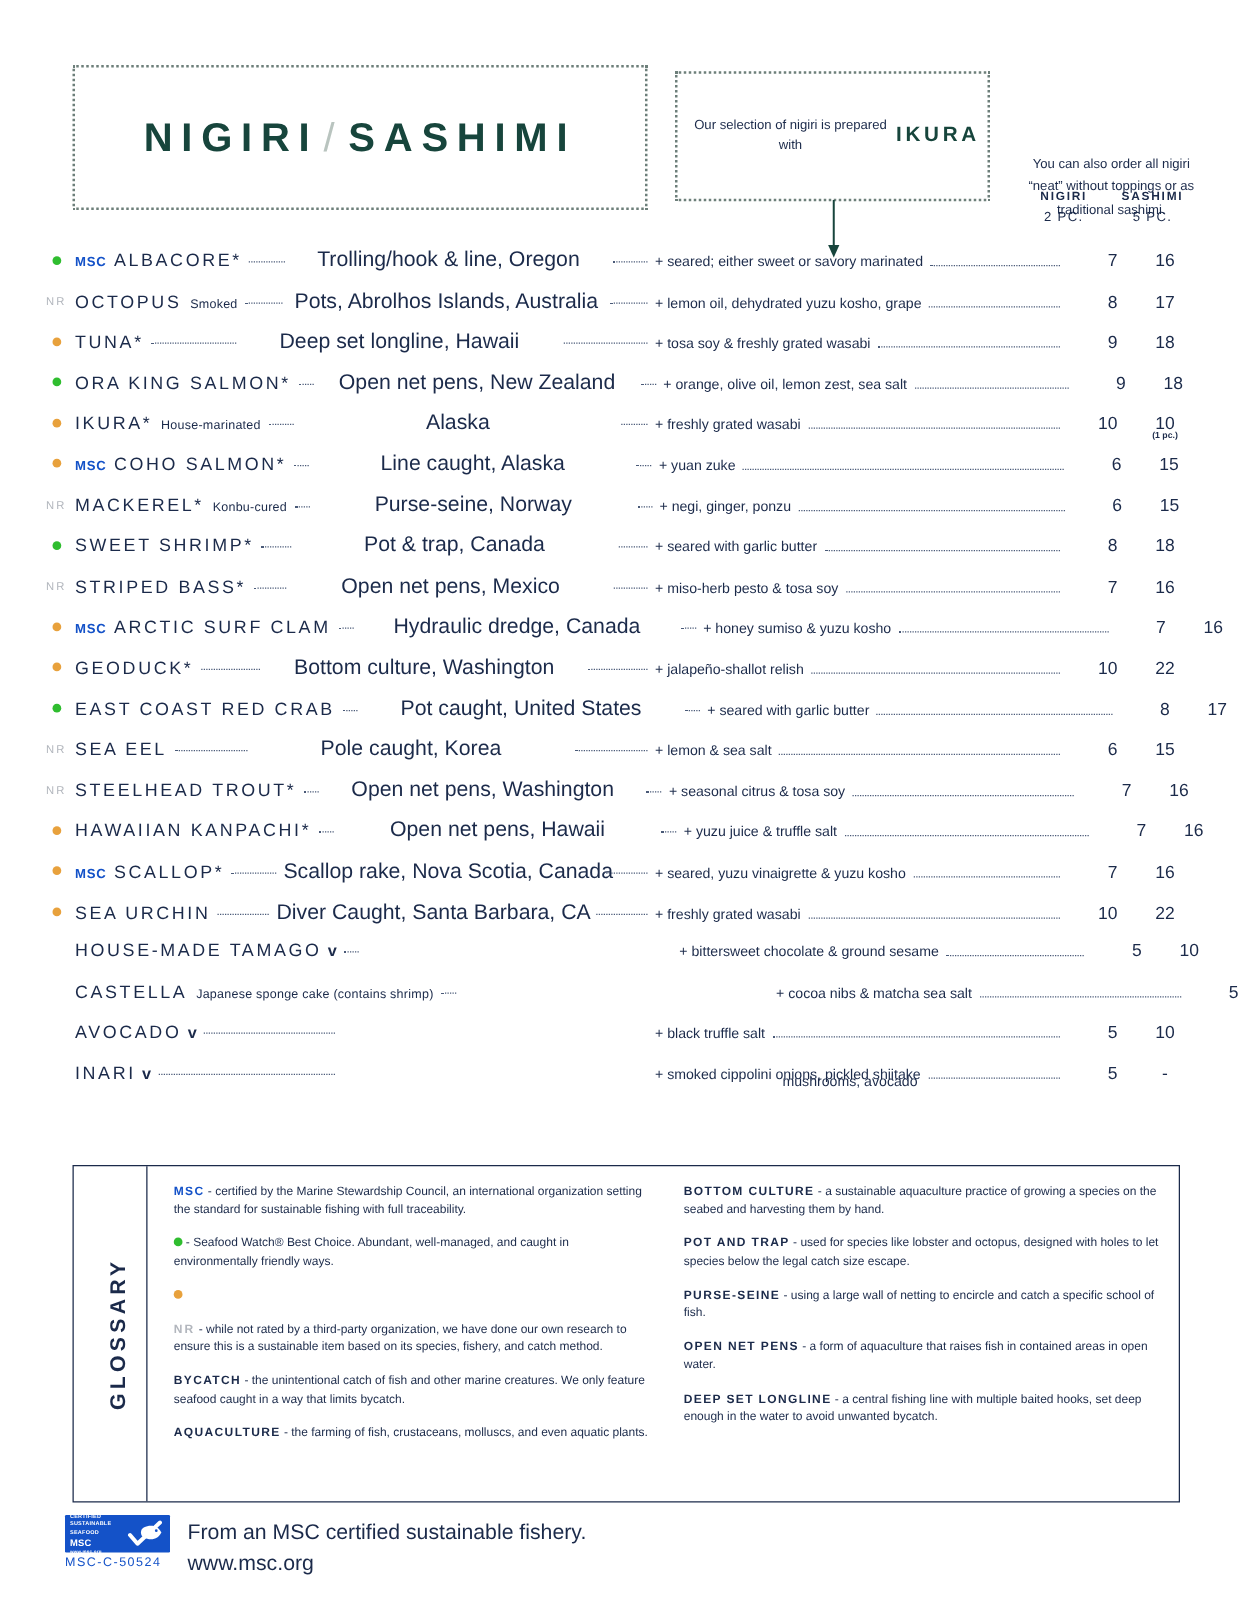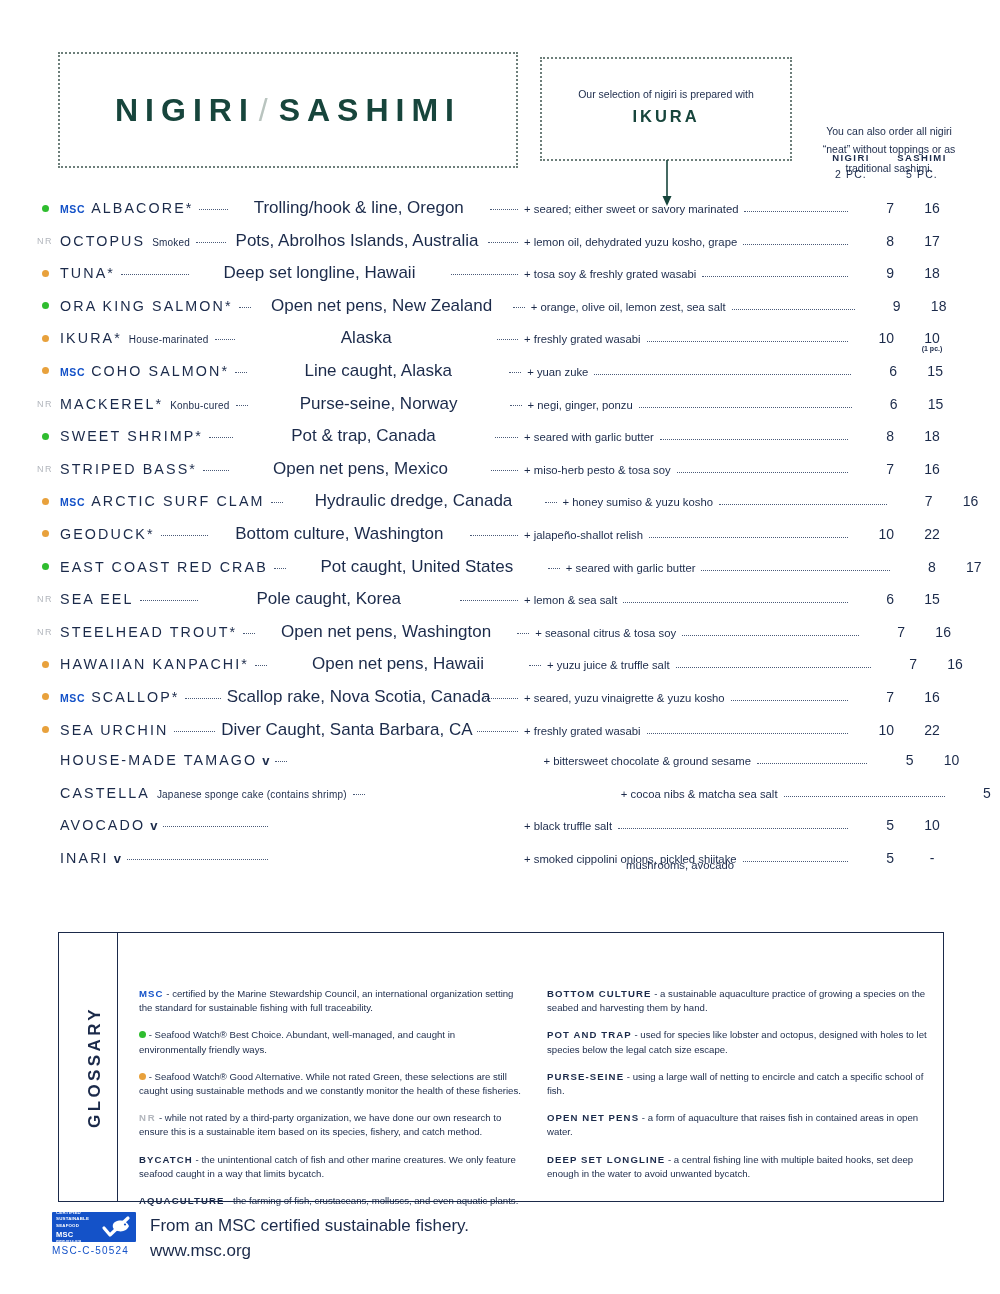--- a/index.html
+++ b/index.html
@@ -22,21 +22,21 @@
   }
   .title-text{
     font-size:32px;font-weight:bold;letter-spacing:7px;
     color:#17453c;white-space:nowrap;
   }
   .title-slash{color:#b9c4bf;font-weight:400;padding:0 4px;}
 
   .yakumi-box{
     position:absolute;left:540px;top:5px;width:252px;height:104px;
     border:2px dotted #6d7f7a;
-    display:flex;flex-direction:column;align-items:center;justify-content:center;
+    display:flex;flex-direction:row;align-items:center;justify-content:center;
     padding:2px 6px;box-sizing:border-box;
   }
   .yakumi-top{font-size:10.5px;color:#1b2a4a;text-align:center;line-height:1.5;}
   .yakumi-word{font-size:16.5px;font-weight:bold;letter-spacing:3px;color:#17453c;margin:4px 0 5px;}
   .yakumi-sub{font-size:10.5px;color:#1b2a4a;text-align:center;line-height:1.75;}
   .arrow-svg{position:absolute;left:655px;top:108px;}
 
   .neat-note{
     position:absolute;left:818px;top:70px;width:142px;
     font-size:10.5px;line-height:1.75;text-align:center;color:#1b2a4a;
@@ -96,21 +96,21 @@
   }
   .gloss-label{
     position:absolute;left:14px;top:0;width:44px;height:100%;
     border-right:1.6px solid #1b2a4a;
     display:flex;align-items:center;justify-content:center;
   }
   .gloss-label span{
     transform:rotate(-90deg);white-space:nowrap;
     font-size:17px;font-weight:bold;letter-spacing:3.4px;color:#1b2a4a;
   }
-  .gloss-cols{position:absolute;left:80px;top:14px;right:12px;display:flex;gap:24px;margin-top:40px;}
+  .gloss-cols{position:absolute;left:80px;top:14px;right:12px;display:flex;gap:24px;}
   .gcol{width:394px;}
   .gitem{margin-bottom:13px;font-size:9.6px;line-height:1.48;color:#1b2a4a;}
   .gterm{font-weight:bold;letter-spacing:1.1px;}
   .gterm.blue{color:#1452c8;}
   .gterm.grey{color:#b2b6bd;letter-spacing:1.7px;}
   .gdot{width:7px;height:7px;border-radius:50%;display:inline-block;vertical-align:middle;position:relative;top:-1px;}
 
   
   .footer{position:absolute;left:52px;top:1212px;width:600px;}
   .msc-logo{
@@ -610,21 +610,21 @@
     </div>
 
   <div class="glossary">
     <div class="gloss-label">
       <span>GLOSSARY</span>
     </div>
     <div class="gloss-cols">
       <div class="gcol" id="gloss-left">
           <div class="gitem"><span class="gterm blue">MSC</span><span> -  certified by the Marine Stewardship Council, an international organization setting the standard for sustainable fishing with full traceability.</span></div>
           <div class="gitem"><span class="gdot" style="background:#2fbd2f"></span><span> -  Seafood Watch® Best Choice. Abundant, well-managed, and caught in environmentally friendly ways.</span></div>
-          <div class="gitem"><span class="gdot" style="background:#e8a13c"></span><span> -  Seafood Watch® Good Alternative. While not rated Green, these selections are still caught using sustainable methods and we constantly monitor the health of these fisheries.</span></div>
+          <div class="gitem"><span class="gdot" style="background:#e8a13c"></span></div>
           <div class="gitem"><span class="gterm grey">NR</span><span>  -  while not rated by a third-party organization, we have done our own research to ensure this is a sustainable item based on its species, fishery, and catch method.</span></div>
           <div class="gitem"><span class="gterm">BYCATCH</span><span> - the unintentional catch of fish and other marine creatures. We only feature seafood caught in a way that limits bycatch.</span></div>
           <div class="gitem"><span class="gterm">AQUACULTURE</span><span> - the farming of fish, crustaceans, molluscs, and even aquatic plants.</span></div>
         </div>
       <div class="gcol" id="gloss-right">
           <div class="gitem"><span class="gterm">BOTTOM CULTURE</span><span> - a sustainable aquaculture practice of growing a species on the seabed and harvesting them by hand.</span></div>
           <div class="gitem"><span class="gterm">POT AND TRAP</span><span> - used for species like lobster and octopus, designed with holes to let species below the legal catch size escape.</span></div>
           <div class="gitem"><span class="gterm">PURSE-SEINE</span><span> - using a large wall of netting to encircle and catch a specific school of fish.</span></div>
           <div class="gitem"><span class="gterm">OPEN NET PENS</span><span> - a form of aquaculture that raises fish in contained areas in open water.</span></div>
           <div class="gitem"><span class="gterm">DEEP SET LONGLINE</span><span> - a central fishing line with multiple baited hooks, set deep enough in the water to avoid unwanted bycatch.</span></div>

